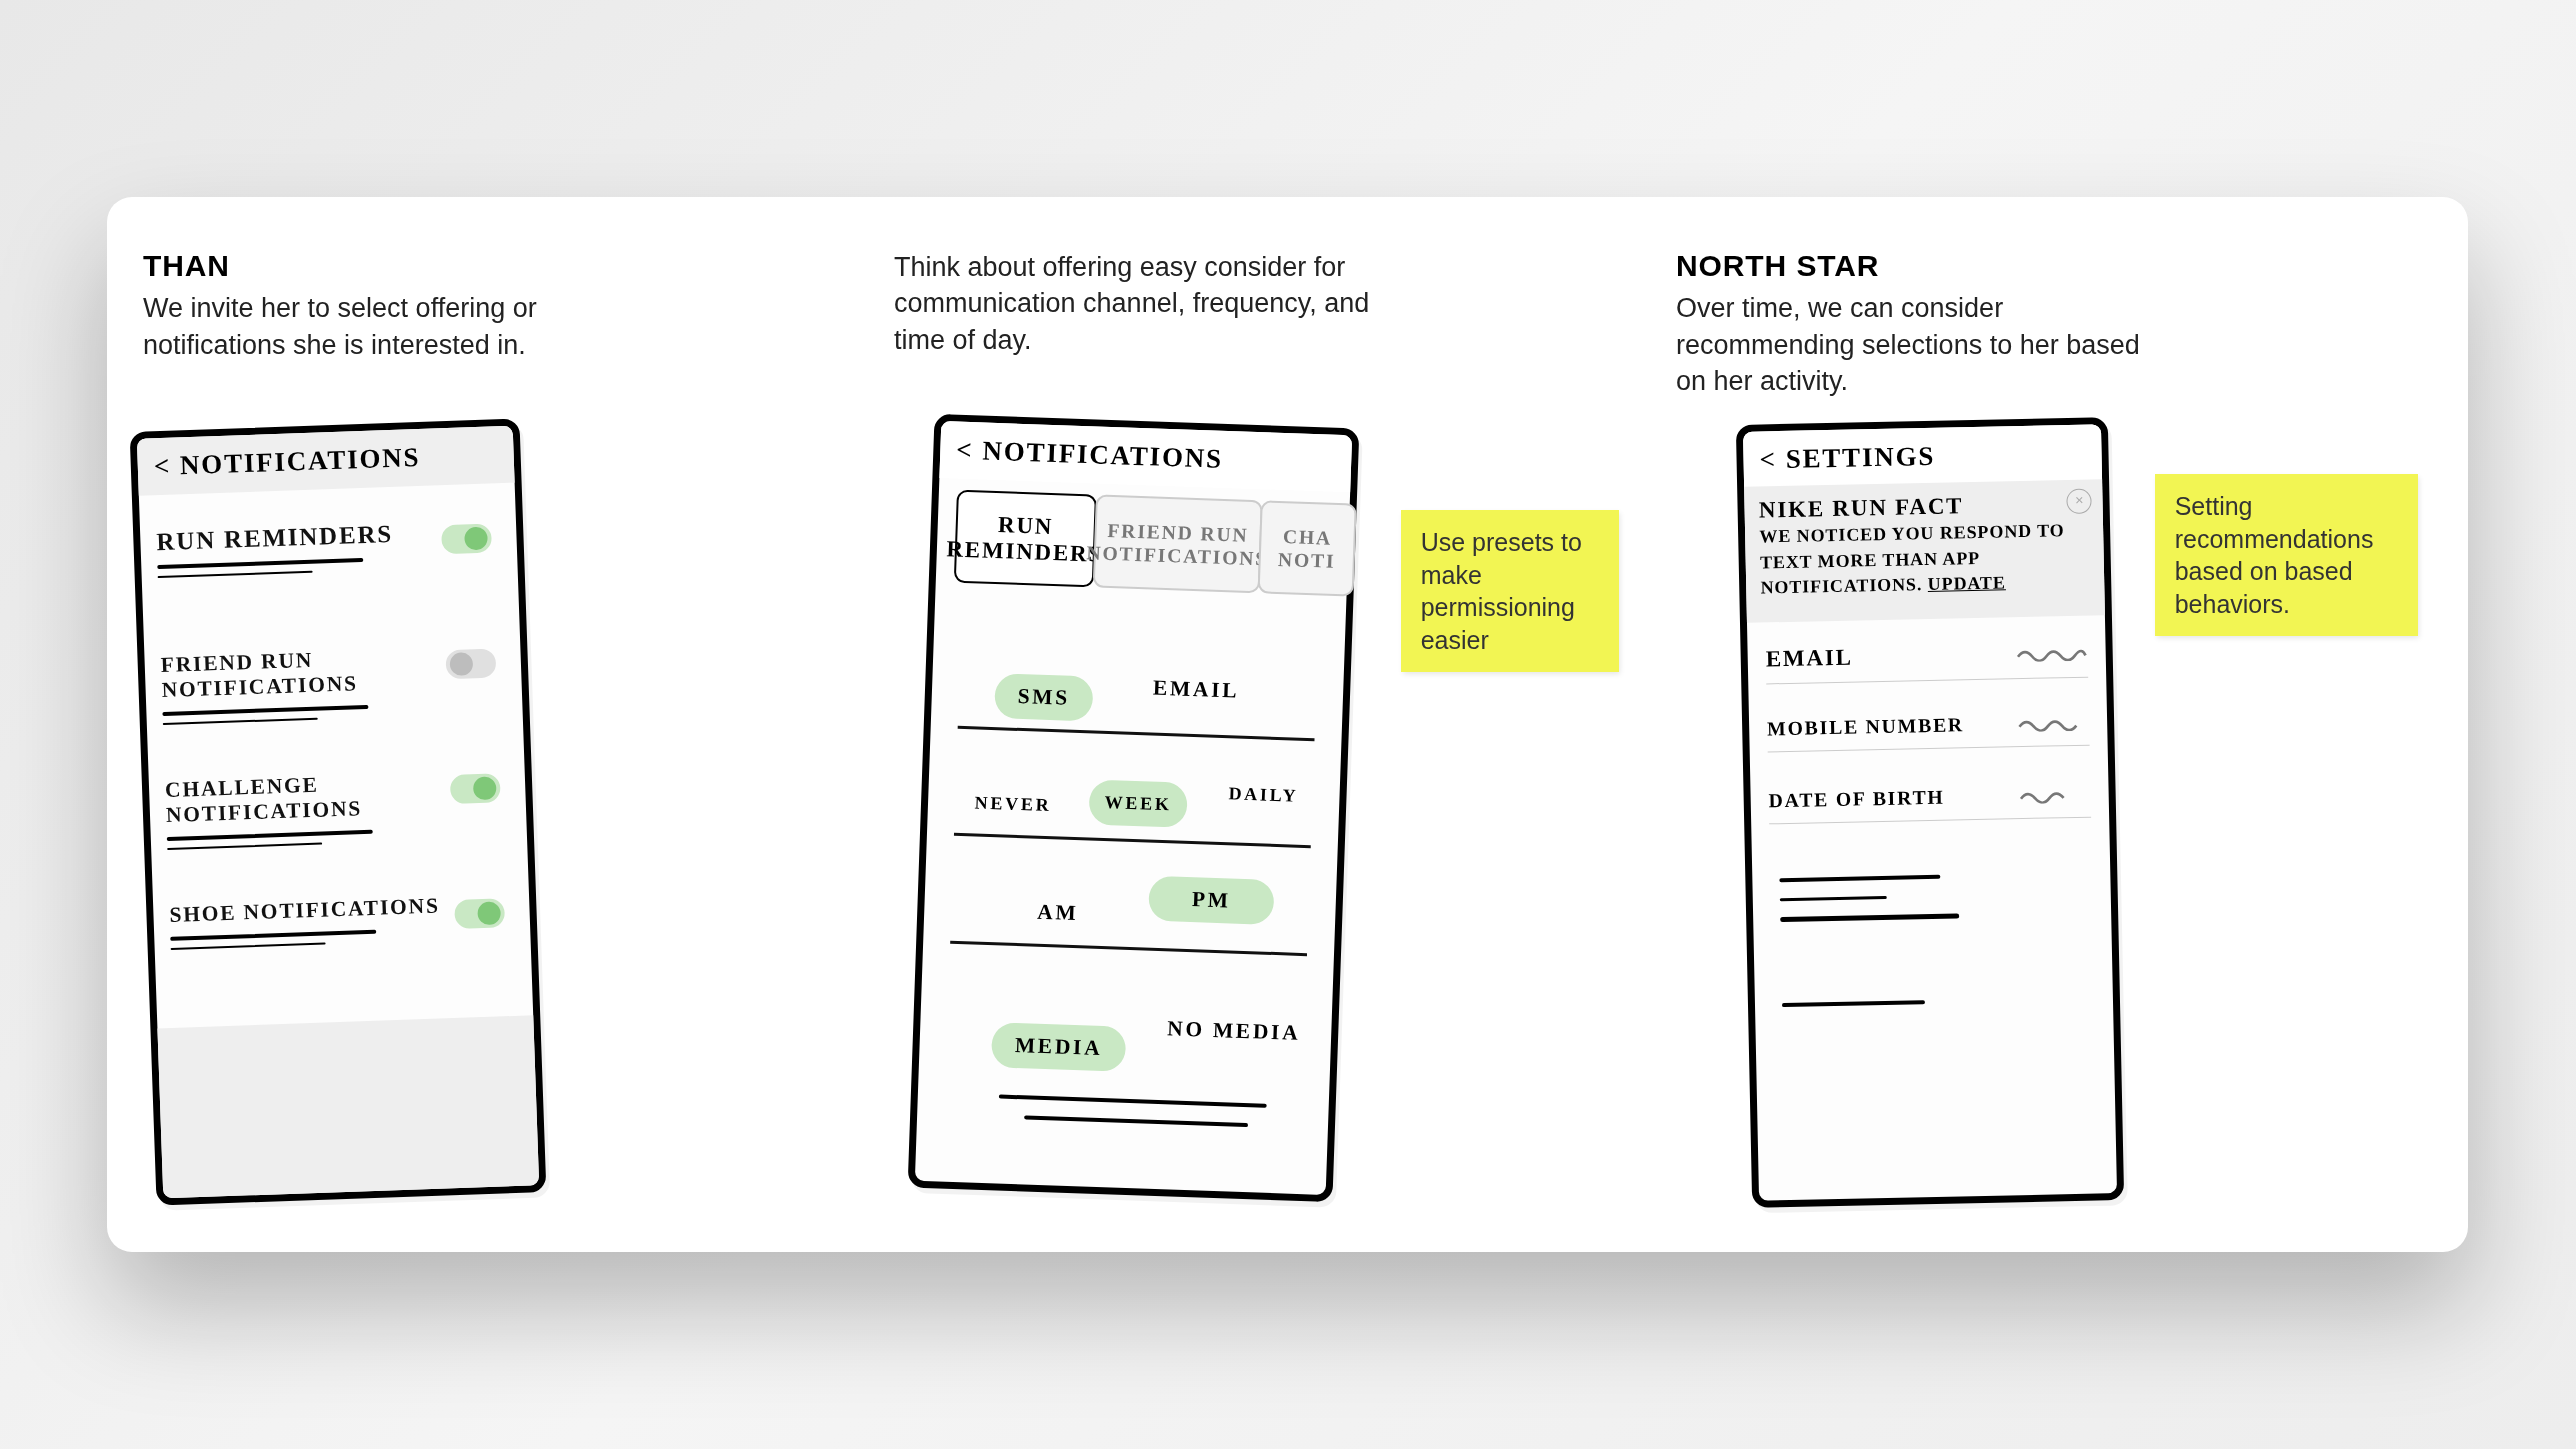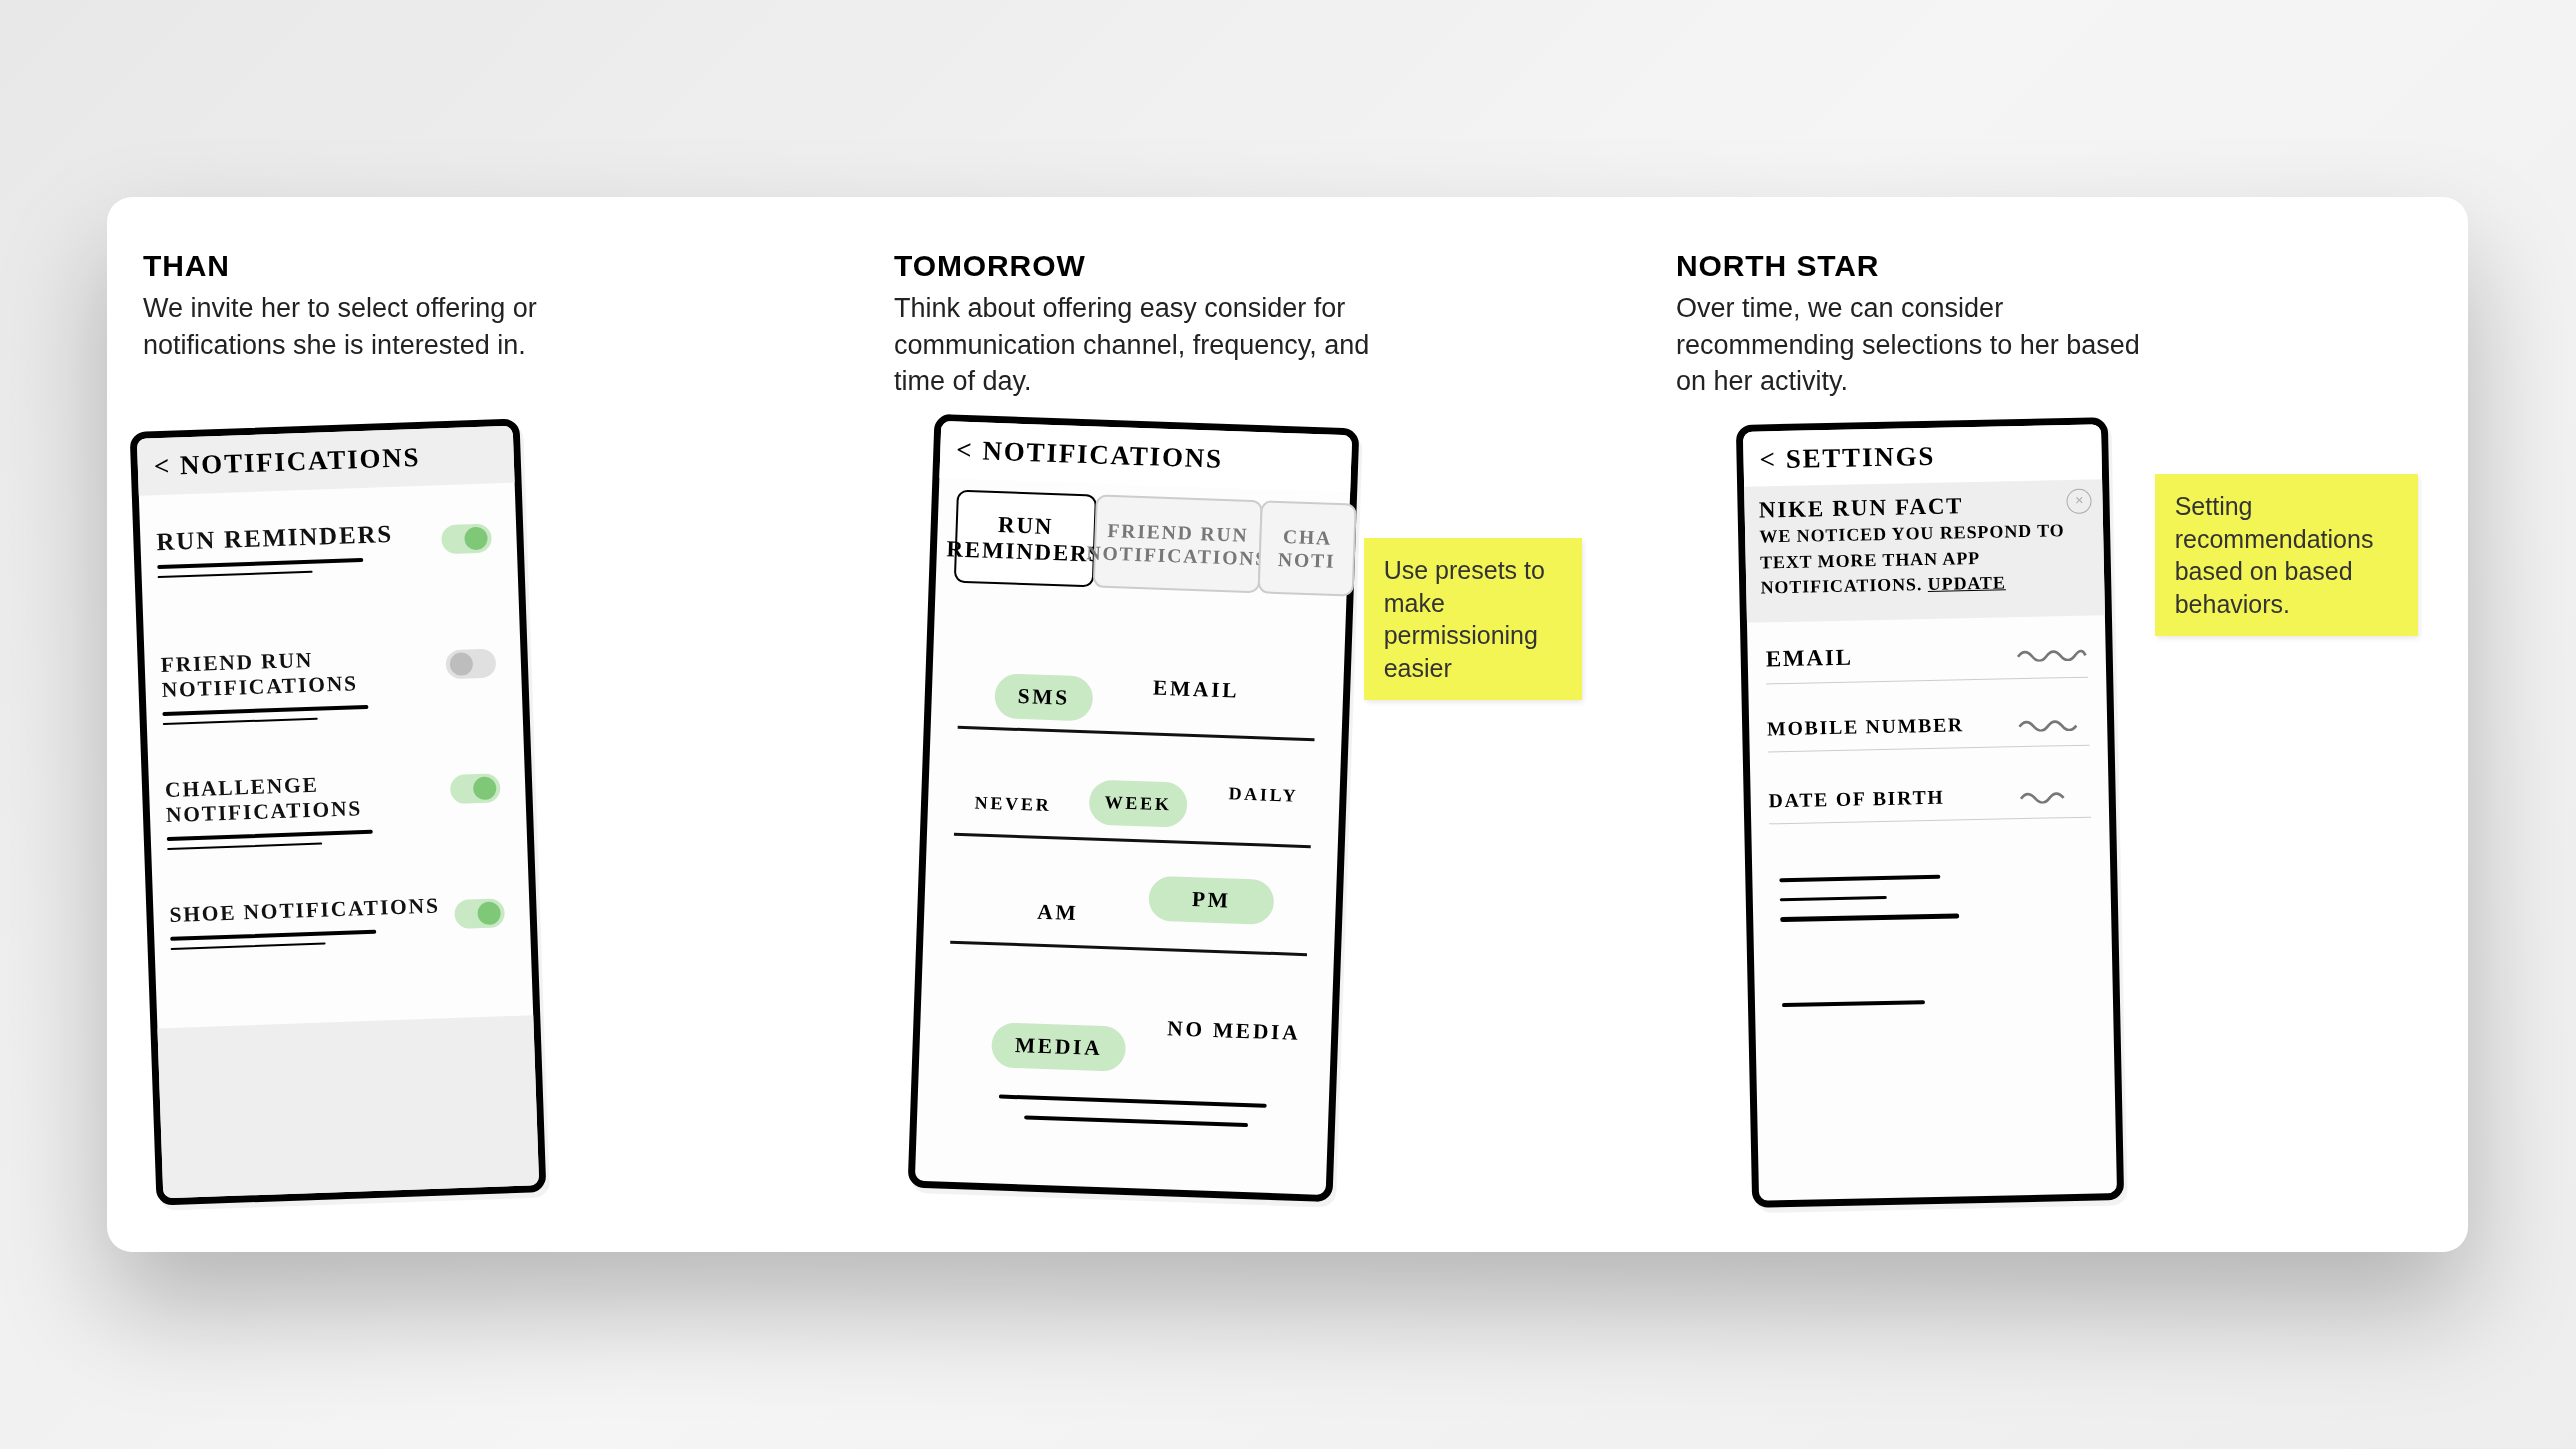--- a/index.html
+++ b/index.html
@@ -142,21 +142,20 @@
 </head>
 <body>
 
 <div class="card">
 
   <div class="col a">
     <h2>THAN</h2>
     <p>We invite her to select offering or notifications she is interested in.</p>
   </div>
   <div class="col b">
-    <h2>TOMORROW</h2>
     <p>Think about offering easy consider for communication channel, frequency, and time of day.</p>
   </div>
   <div class="col c">
     <h2>NORTH STAR</h2>
     <p>Over time, we can consider recommending selections to her based on her activity.</p>
   </div>
 
   <div class="phone" style="left:36px; top:228px; width:376px; height:760px;">
     <div class="phone-inner">
       <div class="headerbar hand">
@@ -240,21 +239,21 @@
           <span>MEDIA</span>
         </div>
       <div class="pill hand" style="left:242px; top:577px; width:143px;">
           <span>NO MEDIA</span>
         </div>
       <div style="position:absolute; left:81px; top:671px; width:268px; height:3.6px; background:#000; border-radius:2.7px;"></div>
       <div style="position:absolute; left:107px; top:691px; width:224px; height:3.6px; background:#000; border-radius:2.7px;"></div>
     </div>
   </div>
 
-  <div class="sticky" style="left:1257px; top:313px;margin-top:28px;">
+  <div class="sticky" style="left:1294px; top:313px;">
     <span>Use presets to make permissioning easier</span>
   </div>
 
   <div class="phone c" style="left:1637px; top:224px; width:358px; height:769px;">
     <div class="phone-inner">
       <div class="headerbar hand" style="background:#fff;">
         <span class="backchev">&lt;</span>
         <span>SETTINGS</span>
       </div>
 

